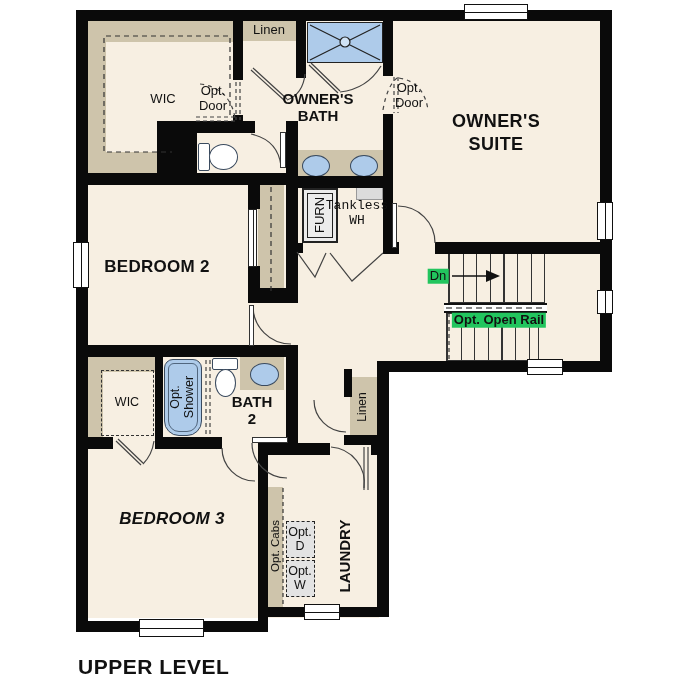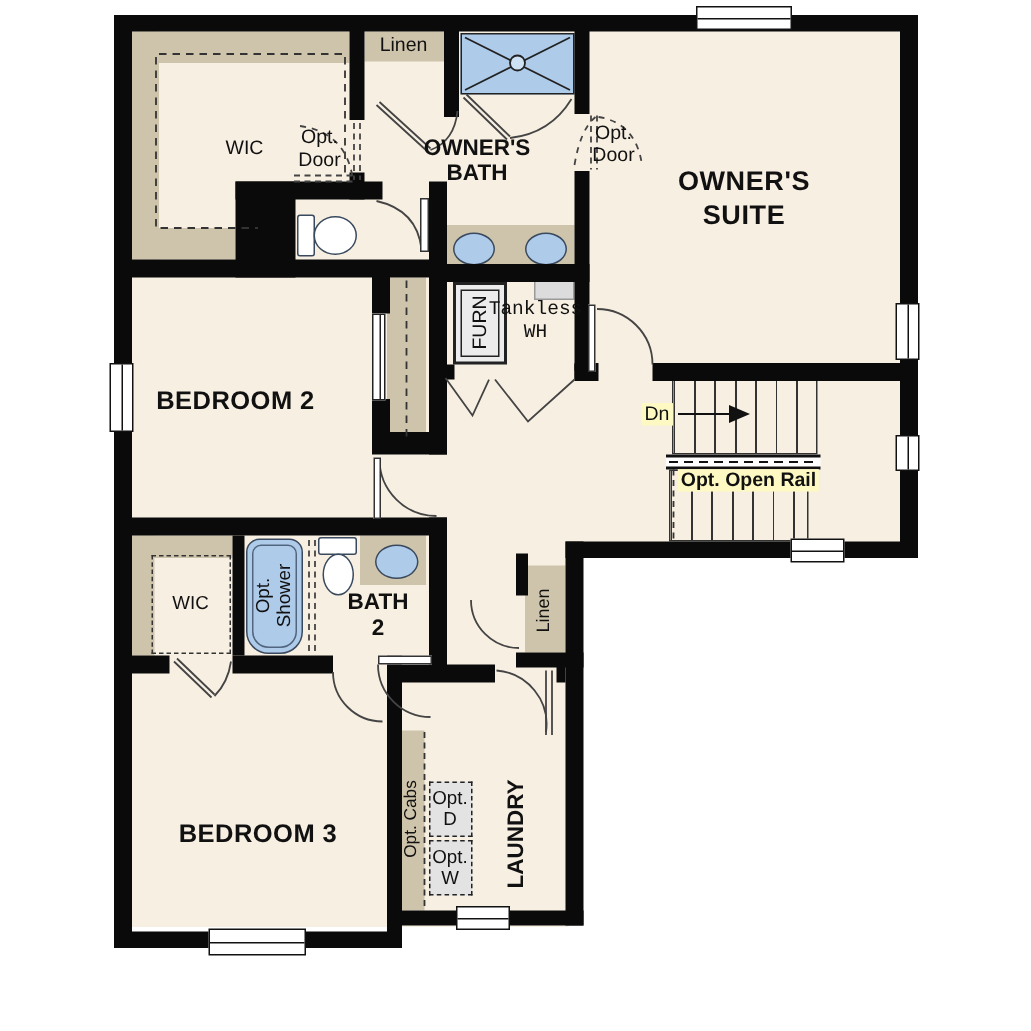--- a/index.html
+++ b/index.html
@@ -30,21 +30,21 @@
           background-image:repeating-linear-gradient(90deg,#333 0 1.2px,transparent 1.2px 13.6px);}
   .rail{position:absolute;background:#fff;border-top:2.5px solid #111;border-bottom:2.5px solid #111;z-index:2;box-sizing:border-box;}
   .lbl{position:absolute;transform:translate(-50%,-50%);white-space:pre-line;text-align:center;
        color:#111;line-height:1.12;z-index:7;}
   .rot{transform:translate(-50%,-50%) rotate(-90deg);}
   .rm{font-weight:bold;font-size:17px;letter-spacing:.3px;}
   .rm.big{font-size:18px;letter-spacing:.4px;line-height:1.25;}
   .md{font-weight:bold;font-size:15px;}
   .sm{font-size:13px;}
   .xs{font-size:11.5px;}
-  .pad{background:#fef9c3;padding:0 2px;}
+  .pad{background:#22c55e;padding:0 2px;}
   svg.overlay{position:absolute;left:0;top:0;z-index:5;}
   .title{position:absolute;left:78px;top:655px;font-weight:bold;font-size:21px;letter-spacing:.5px;color:#111;z-index:7;
          font-family:"Liberation Sans",sans-serif;}
 </style>
 </head>
 <body>
 
 <div class="stage">
 
   <div class="floor" style="left:83px;top:16px;width:524px;height:350px;"></div>
@@ -201,21 +201,22 @@
   <div class="lbl sm" style="left:357px;top:214px;font-family:Liberation Mono, monospace;">Tankless
 WH</div>
   <div class="lbl sm pad" style="left:438px;top:276px;">Dn</div>
   <div class="lbl sm pad" style="left:499px;top:320px;font-weight:bold;">Opt. Open Rail</div>
   <div class="lbl sm" style="left:127px;top:402px;font-size:12.5px;">WIC</div>
   <div class="lbl rot" style="left:182px;top:397px;font-size:12.5px;">Opt.
 Shower</div>
   <div class="lbl md" style="left:252px;top:411px;">BATH
 2</div>
   <div class="lbl rot" style="left:363px;top:407px;font-size:12px;">Linen</div>
-  <div class="lbl rm" style="left:172px;top:556px;">BEDROOM 3</div>
+  <div class="lbl rm" style="left:172px;top:519px;font-style:italic;">BEDROOM 3</div>
   <div class="lbl xs rot" style="left:275px;top:546px;">Opt. Cabs</div>
   <div class="lbl" style="left:300px;top:539px;font-size:12.5px;">Opt.
 D</div>
   <div class="lbl" style="left:300px;top:578px;font-size:12.5px;">Opt.
 W</div>
   <div class="lbl md rot" style="left:345px;top:556px;">LAUNDRY</div>
 
+  <div class="title">UPPER LEVEL</div>
 </div>
 
 </body></html>

